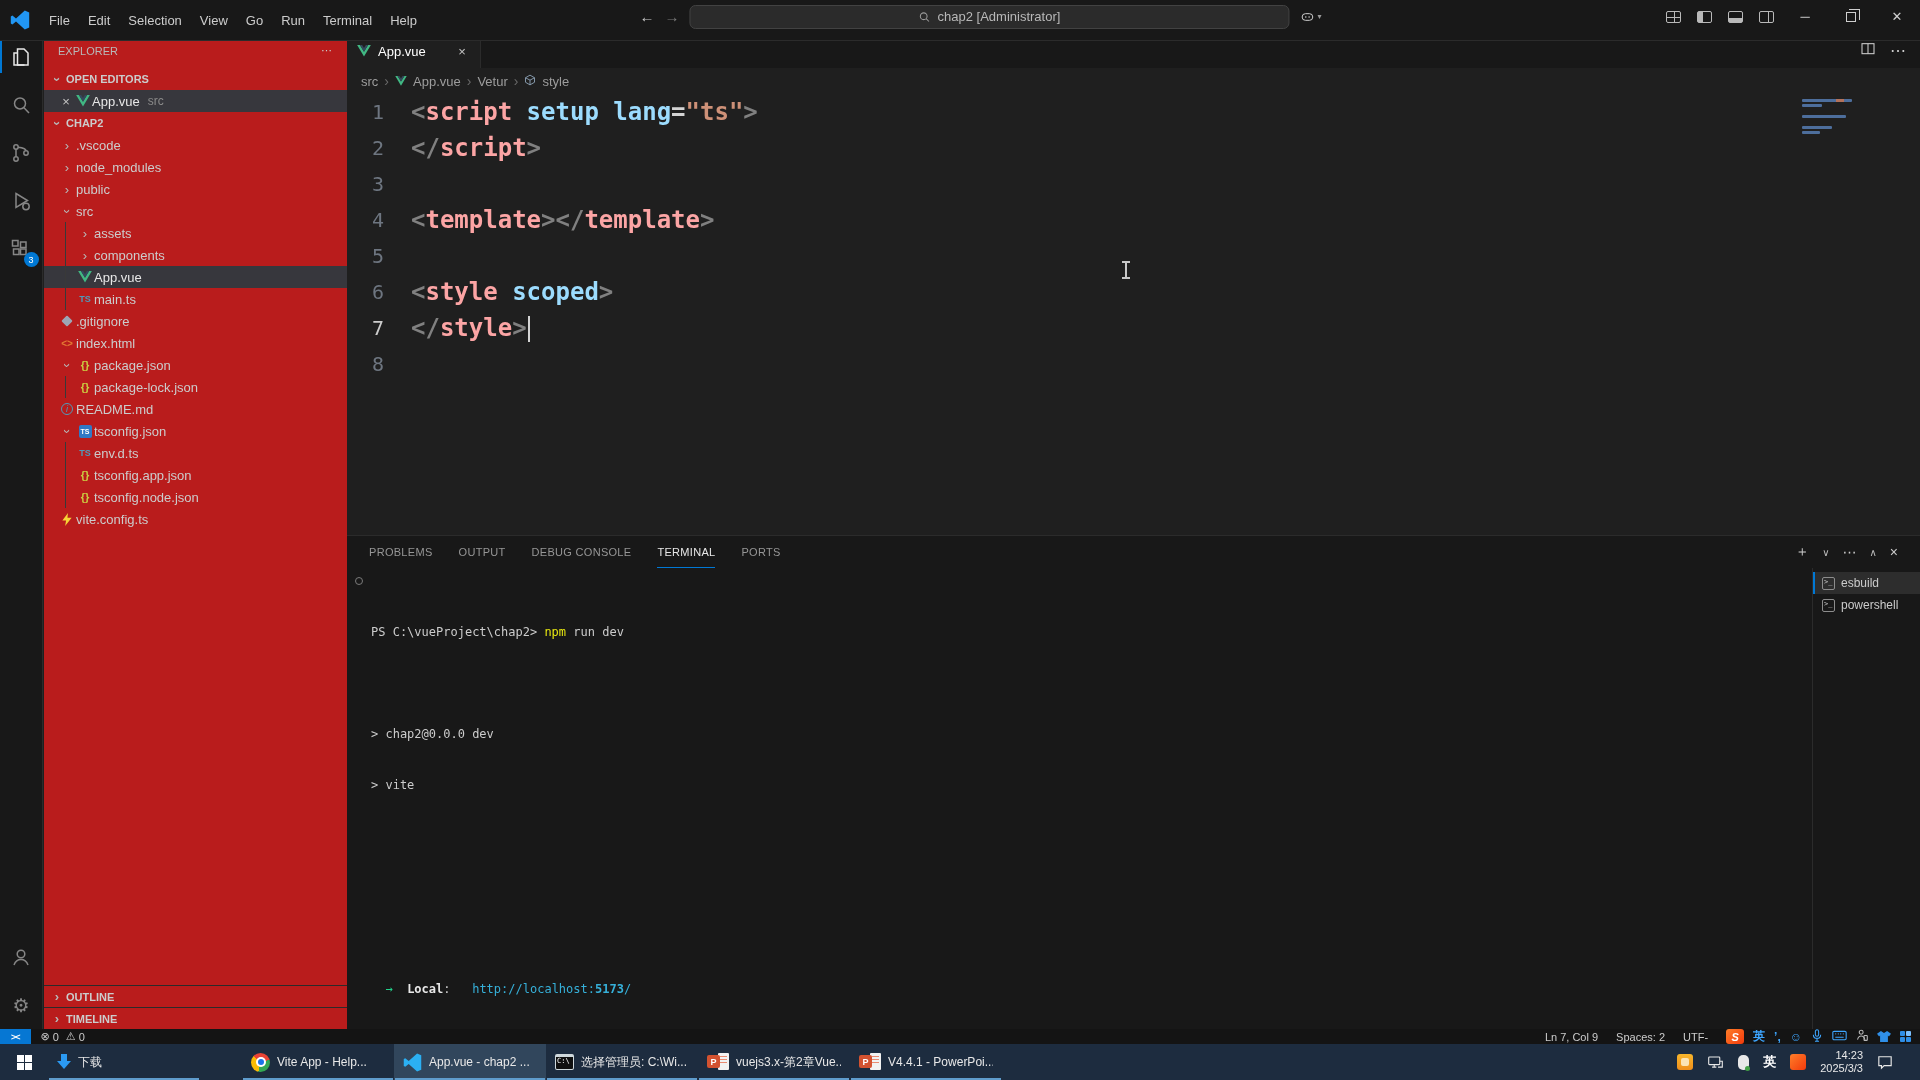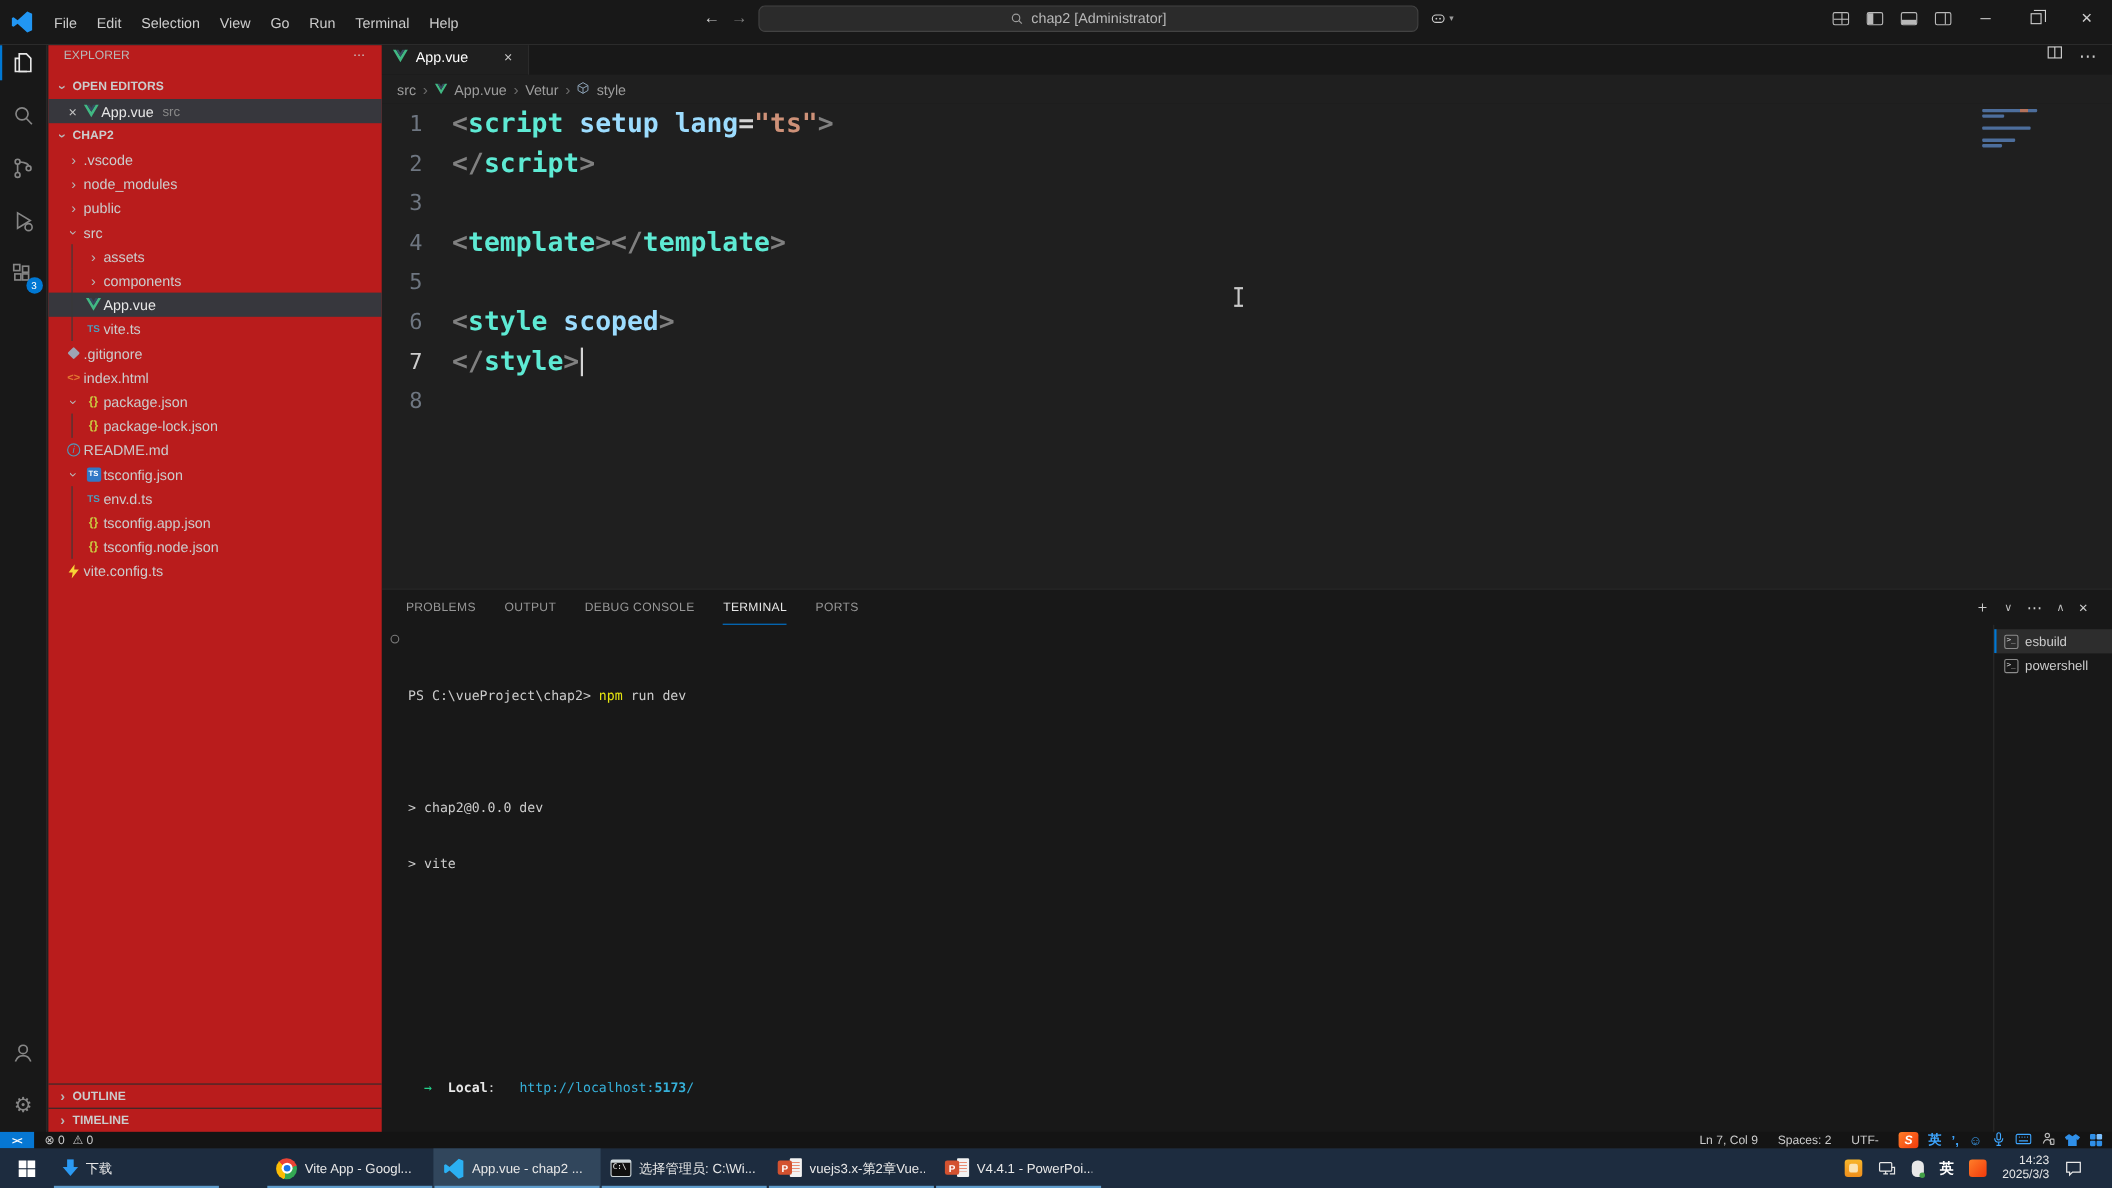--- a/index.html
+++ b/index.html
@@ -81,21 +81,21 @@
   .tab .closex { margin-left:auto; }
   .tabactions { margin-left:auto; display:flex; align-items:center; gap:14px; padding-right:14px; color:#cccccc; }
   .crumbs { height:26px; background:#1f1f1f; display:flex; align-items:center; gap:6px; padding-left:14px;
             color:#9d9d9d; font-size:13px; }
   .crumbsep { color:#6a6a6a; font-size:14px; }
   .code { flex:1; position:relative; background:#1f1f1f; font-family:"DejaVu Sans Mono", monospace;
           font-size:24px; font-weight:600; overflow:hidden; }
   .cline { display:flex; height:36px; line-height:36px; white-space:pre; }
   .lnum { width:64px; flex:none; text-align:right; padding-right:27px; color:#6e7681; font-size:20px; font-weight:400; }
   .lnum.cur { color:#cccccc; }
-  .tk-p { color:#808080; } .tk-t { color:#5eead4; } .tk-a { color:#9cdcfe; }
+  .tk-p { color:#808080; } .tk-t { color:#fca5a5; } .tk-a { color:#9cdcfe; }
   .tk-s { color:#ce9178; } .tk-w { color:#d4d4d4; }
   .ecursor { display:inline-block; width:2px; height:26px; background:#d4d4d4; vertical-align:middle; margin-left:1px; }
   .minimap { position:absolute; top:5px; right:62px; width:56px; }
   .mbar { height:3px; border-radius:1px; margin-bottom:2.4px; background:#4d6e9c; }
   .ibeam { position:absolute; left:778px; top:168px; width:2px; height:16px; background:#c8c8c8; }
   .ibeam::before,.ibeam::after { content:""; position:absolute; left:-3px; width:8px; height:2px; background:#c8c8c8; }
   .ibeam::before { top:-1px; } .ibeam::after { bottom:-1px; }
 
   
   .panel { height:494px; background:#181818; border-top:1px solid #2b2b2b; display:flex; flex-direction:column; position:relative; }
@@ -327,21 +327,21 @@
       <span class="fslot">
         <svg class="ico-vue" viewBox="0 0 16 14">
           <path fill="#41b883" d="M0 0h3.2L8 7.8 12.8 0H16L8 13.5z"></path>
           <path fill="#34495e" d="M3.2 0h2.6L8 3.6 10.2 0h2.6L8 7.8z"></path>
         </svg>
       </span>
       <span class="flabel">App.vue</span>
     </div>
   <div class="srow l2 guide">
       <span class="fslot ico-ts"></span>
-      <span class="flabel">vite.ts</span>
+      <span class="flabel">main.ts</span>
     </div>
   <div class="srow l1">
       <span class="fslot">
         <span class="ico-git"></span>
       </span>
       <span class="flabel">.gitignore</span>
     </div>
   <div class="srow l1">
       <span class="fslot ico-html"></span>
       <span class="flabel">index.html</span>
@@ -555,21 +555,21 @@
         <span></span>
         <span></span>
       </span>
   </div>
   <div class="tbtn">
     <span class="dlarrow"></span>
     <span class="lbl">下载</span>
   </div>
   <div class="tbtn" style="margin-left:42px">
     <span class="ico-chrome"></span>
-    <span class="lbl">Vite App - Googl...</span>
+    <span class="lbl">Vite App - Help...</span>
   </div>
   <div class="tbtn active">
     <svg width="19" height="19" viewBox="0 0 100 100">
         <path fill="#2bb0f3" d="M74 2 30 42 12 28 4 32v36l8 4 18-14 44 40 22-10V12z"></path>
       </svg>
     <span class="lbl">App.vue - chap2 ...</span>
   </div>
   <div class="tbtn">
     <span class="ico-cmd"></span>
     <span class="lbl">选择管理员: C:\Wi...</span>

